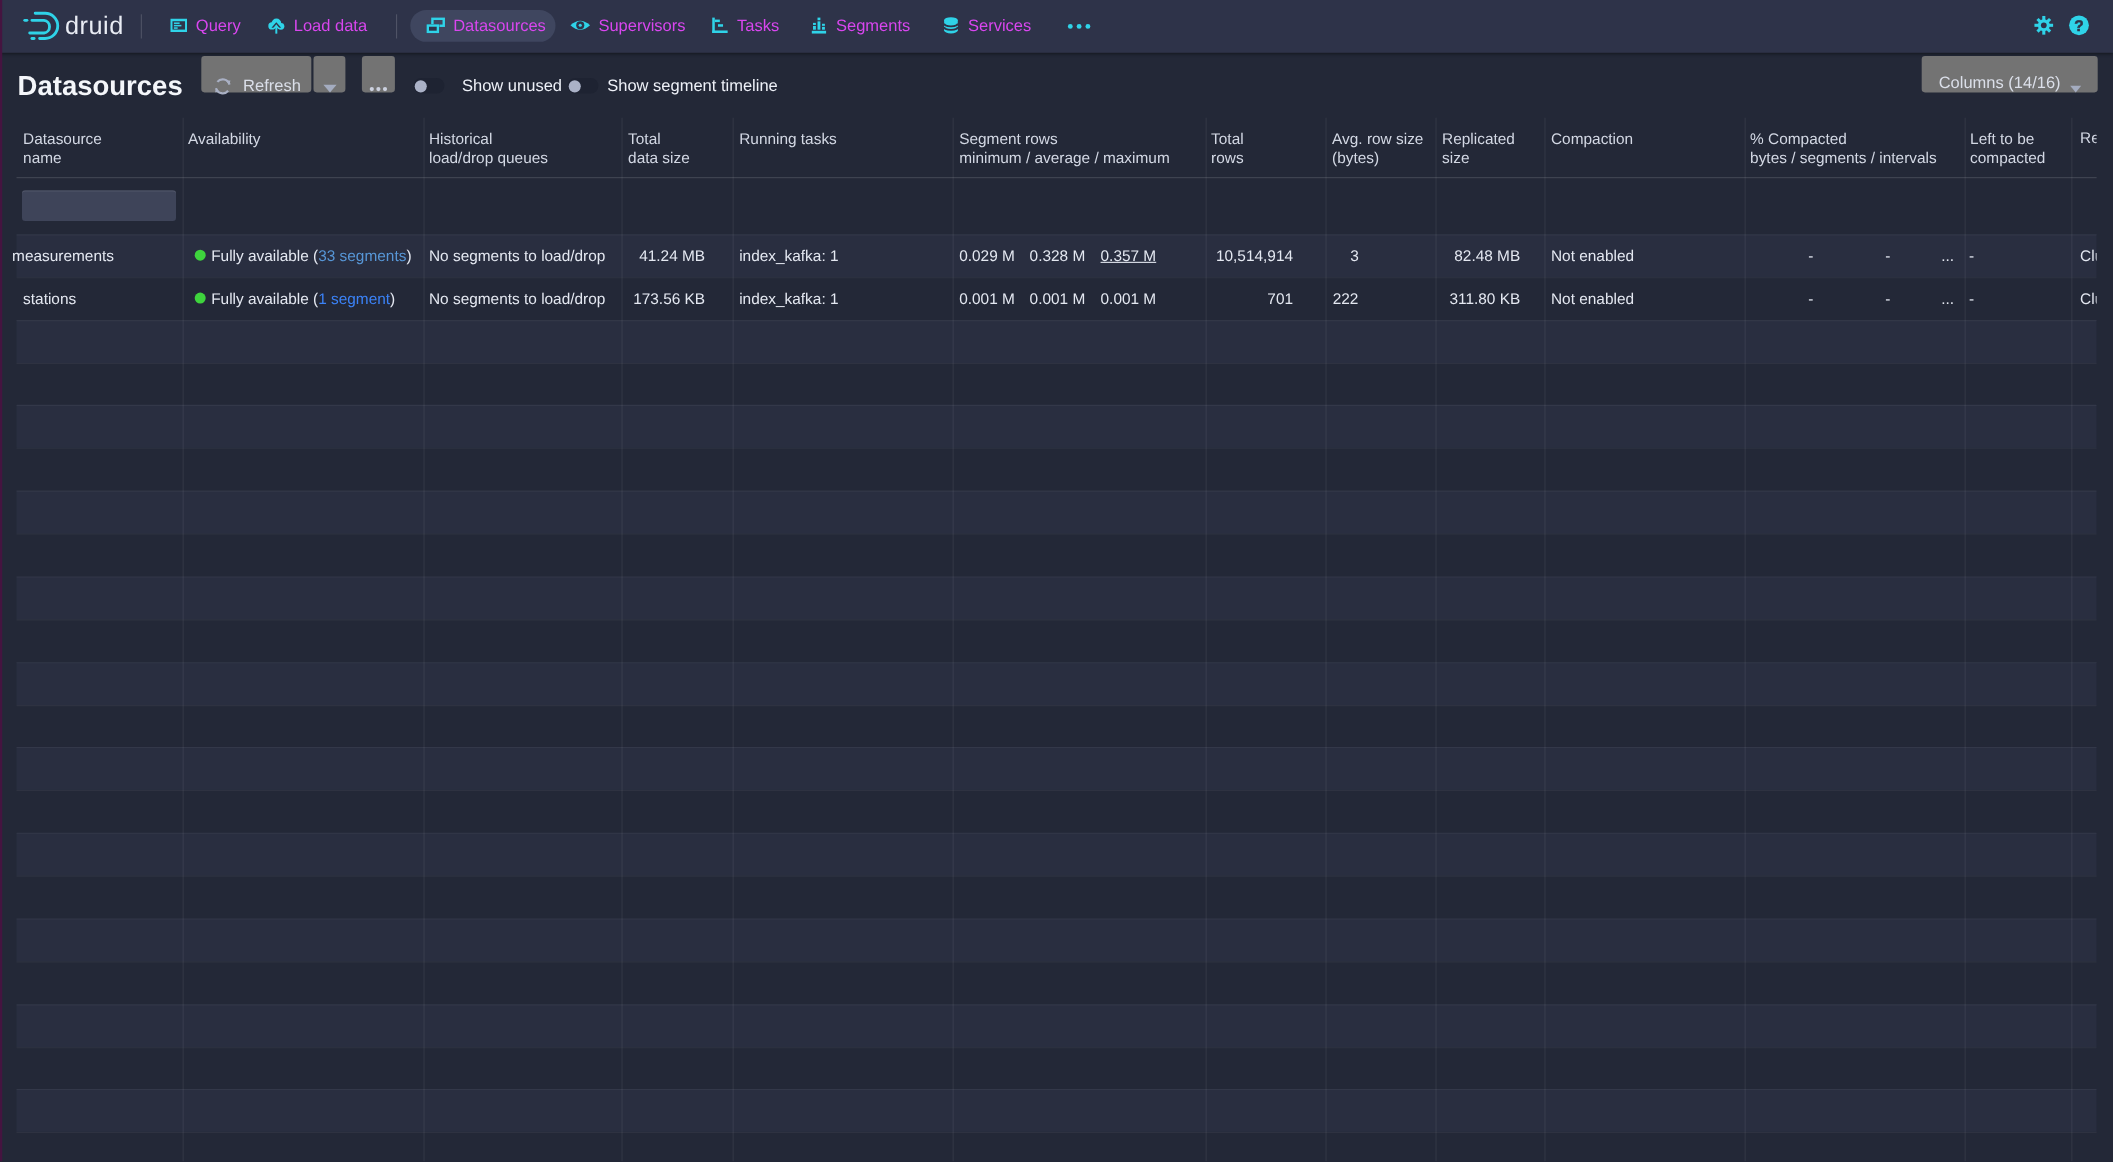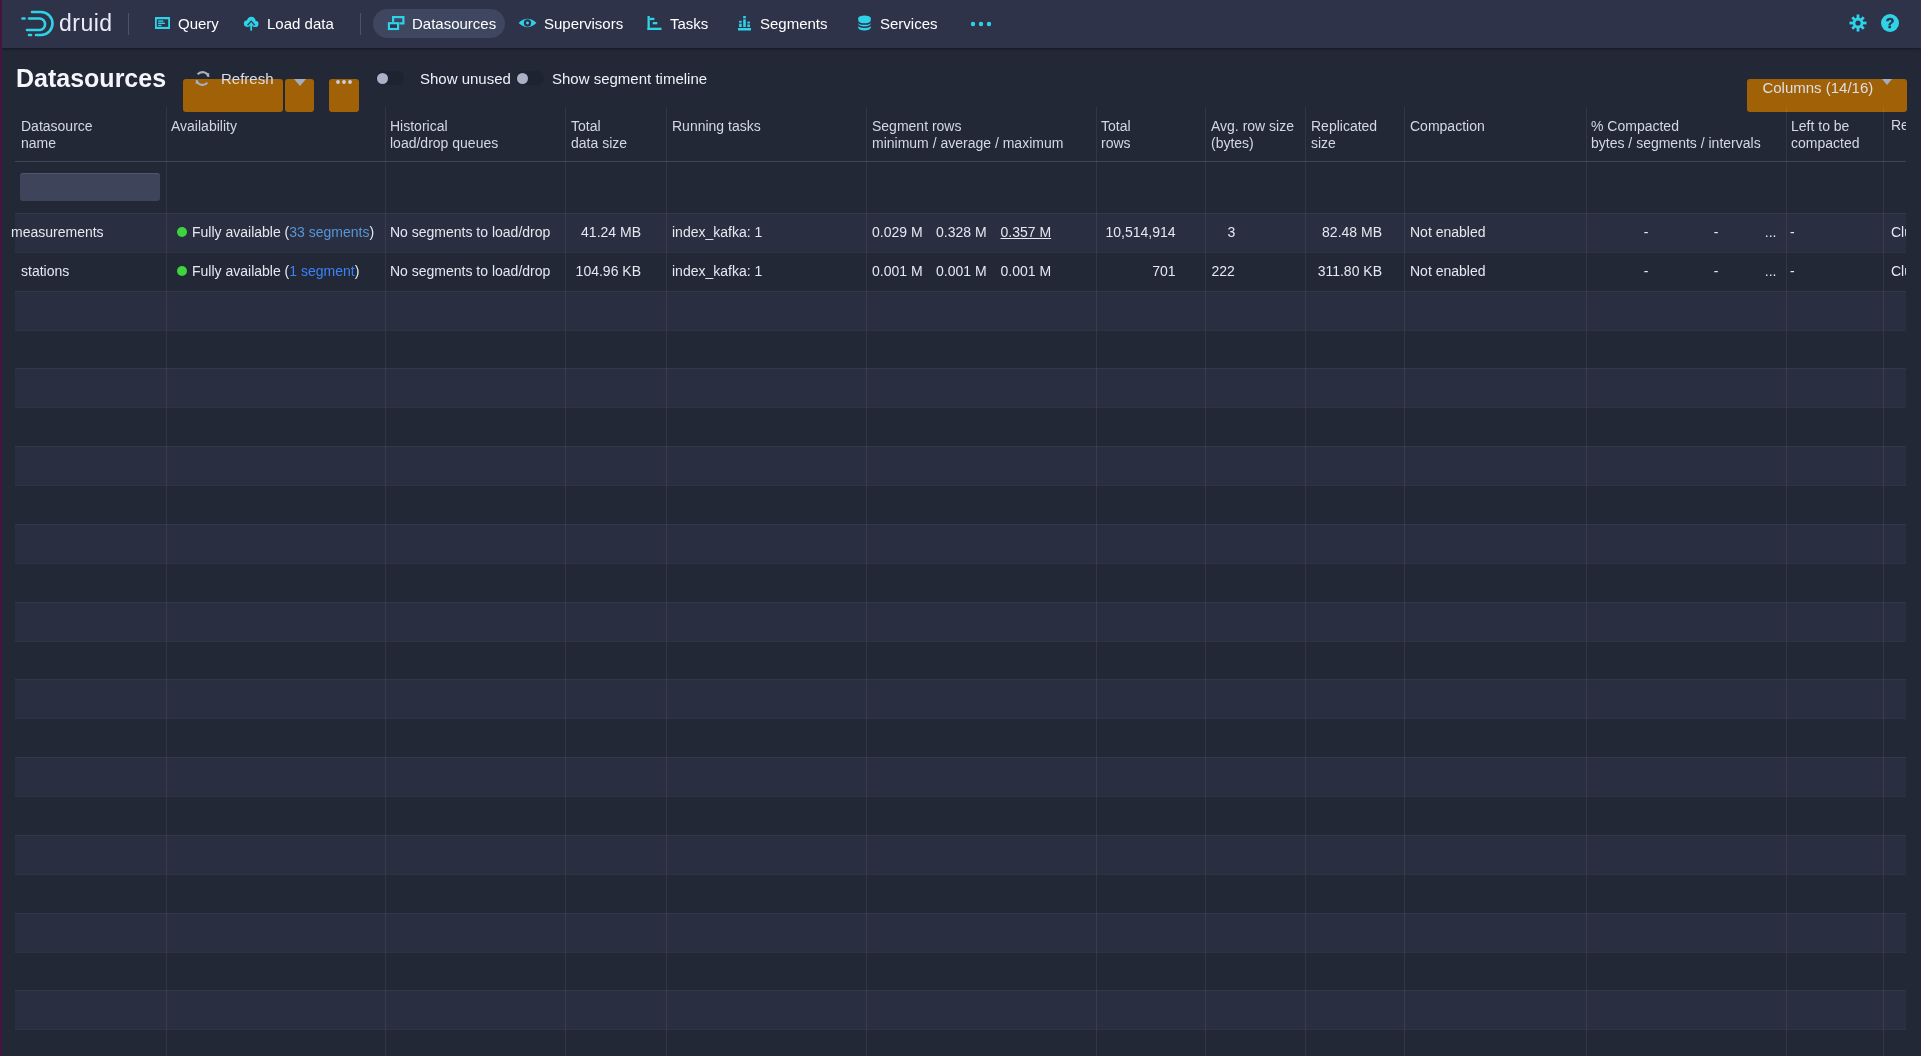--- a/index.html
+++ b/index.html
@@ -2,29 +2,29 @@
 <html><head><meta charset="utf-8"><title>Datasources</title>
 <style>
 * { margin:0; padding:0; box-sizing:border-box; }
 html,body { width:1921px; height:1056px; background:#232837; overflow:hidden;
   font-family:"Liberation Sans", sans-serif; }
 body { position:relative; }
 .abs { position:absolute; }
 .nav { position:absolute; left:0; top:0; width:1921px; height:48px; background:#2e3349;
   box-shadow:0 1px 3px rgba(0,0,0,0.45); }
 .navitem { position:absolute; top:0; height:48px; display:flex; align-items:center;
-  color:#ffffff; font-size:15px; padding-bottom:2px; }
+  color:#d946ef; font-size:15px; padding-bottom:2px; }
 .navitem svg { margin-right:7px; }
 .vline { position:absolute; top:107px; bottom:0; width:1px; background:rgba(255,255,255,0.07); z-index:2; }
 .hcell { position:absolute; top:118px; font-size:14px; line-height:17px; color:#d3d8e4; white-space:pre; }
 .cell { position:absolute; font-size:14px; color:#e4e8f1; white-space:pre; z-index:3; }
 .row { position:absolute; left:15px; width:1891px; height:38.87px; border-top:1px solid rgba(255,255,255,0.05); }
 .odd { background:#292e40; }
-.btn { position:absolute; top:79px; height:33px; background:#a16207; border-radius:3px;
-  display:flex; align-items:flex-start; justify-content:center; color:#dbdfe9; font-size:15px; }
+.btn { position:absolute; top:51px; height:33px; background:#737373; border-radius:3px;
+  display:flex; align-items:flex-end; justify-content:center; color:#dbdfe9; font-size:15px; }
 .toggle { position:absolute; top:71px; width:28px; height:14px; border-radius:7px; background:#1e2332; }
 .toggle .k { position:absolute; left:1px; top:1.5px; width:11px; height:11px; border-radius:50%; background:#abb2c7; }
 .tlabel { position:absolute; top:70px; font-size:15px; color:#eef1f8; }
 .caret { width:0; height:0; border-left:6px solid transparent; border-right:6px solid transparent;
   border-top:7px solid #a4acc0; }
 </style></head><body>
 
 <div class="nav">
 <svg class="abs" style="left:20px;top:8px" width="36" height="30" viewBox="0 0 36 30">
 <g fill="none" stroke="#2fd3e8" stroke-width="2.6" stroke-linecap="round">
@@ -272,21 +272,21 @@
 <div class="cell" style="top:224px;right:202.5px;">-</div>
 <div class="cell" style="top:224px;right:144.5px;">...</div>
 <div class="cell" style="top:224px;left:1790px;">-</div>
 <div class="abs" style="left:1891px;top:224px;width:15px;height:18px;overflow:hidden">
     <div class="cell" style="left:0;top:0;position:relative">Cluster default: P1D</div>
   </div>
 <div class="cell" style="top:263px;left:21px;">stations</div>
 <div class="abs" style="left:177px;top:266px;width:10px;height:10px;border-radius:50%;background:#3ed43d"></div>
 <div class="cell" style="top:263px;left:192px;">Fully available (<span style="color:#3b82f6">1 segment</span>)</div>
 <div class="cell" style="top:263px;left:390px;">No segments to load/drop</div>
-<div class="cell" style="top:263px;right:1280px;">104.96 KB</div>
+<div class="cell" style="top:263px;right:1280px;">173.56 KB</div>
 <div class="cell" style="top:263px;left:672px;">index_kafka: 1</div>
 <div class="cell" style="top:263px;left:872px;">0.001 M</div>
 <div class="cell" style="top:263px;left:936px;">0.001 M</div>
 <div class="cell" style="top:263px;left:1000.5px;">0.001 M</div>
 <div class="cell" style="top:263px;right:745.5px;">701</div>
 <div class="cell" style="top:263px;left:1211.5px;">222</div>
 <div class="cell" style="top:263px;right:539px;">311.80 KB</div>
 <div class="cell" style="top:263px;left:1410px;">Not enabled</div>
 <div class="cell" style="top:263px;right:272.5px;">-</div>
 <div class="cell" style="top:263px;right:202.5px;">-</div>

